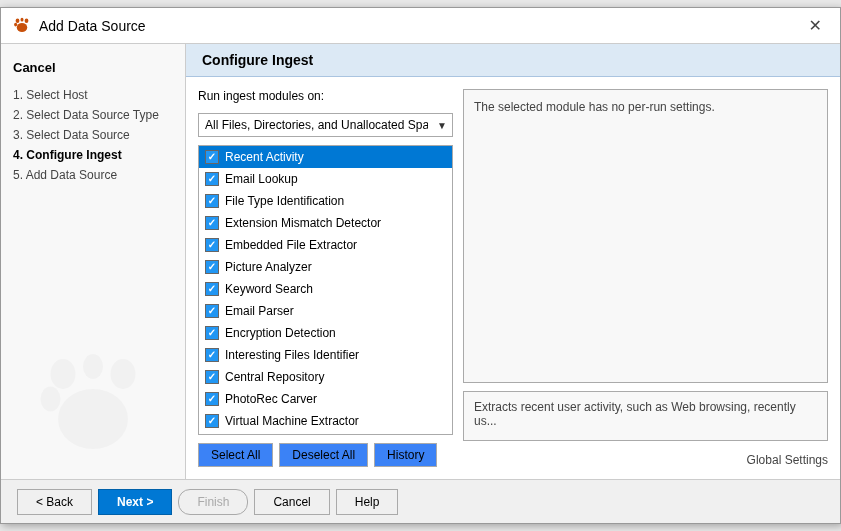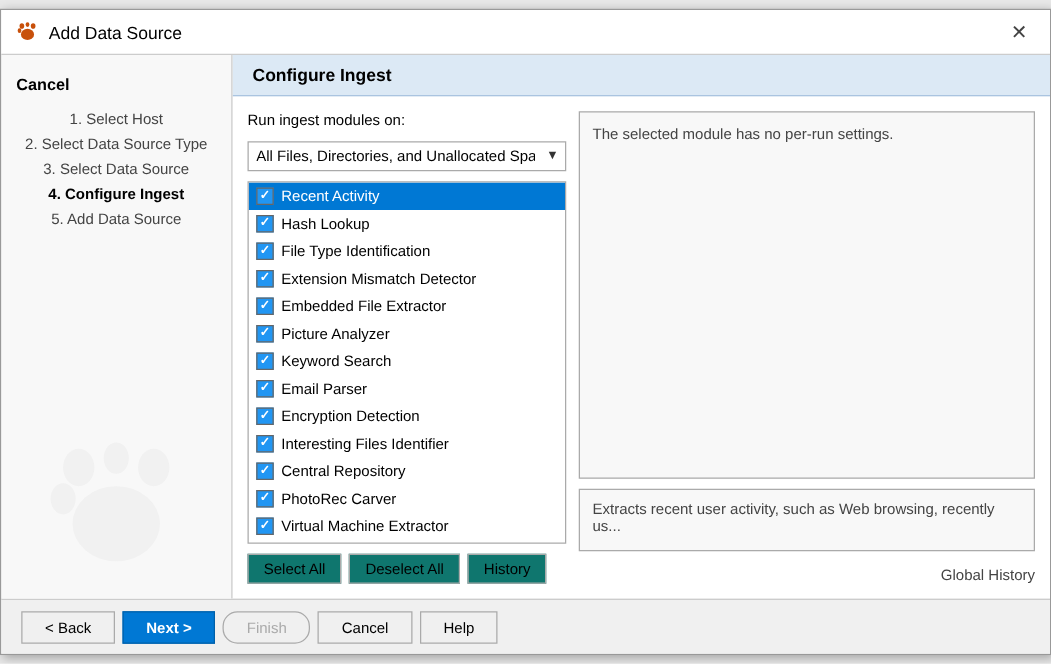--- a/index.html
+++ b/index.html
@@ -74,21 +74,20 @@
       color: #000;
     }
     .steps-list {
       list-style: none;
       padding: 0;
     }
     .steps-list li {
       font-size: 12px;
       padding: 3px 0;
       color: #444;
-      text-align: center;
     }
     .steps-list li.active {
       font-weight: bold;
       color: #000;
     }
     .steps-bg-logo {
       position: absolute;
       bottom: 10px;
       left: 0;
       right: 0;
@@ -191,21 +190,21 @@
       font-weight: bold;
     }
     .buttons-row {
       display: flex;
       gap: 6px;
     }
     .btn-small {
       padding: 4px 12px;
       font-size: 12px;
       border: 1px solid #aaa;
-      background: #0f766e;
+      background: #3b82f6;
       cursor: pointer;
       color: #000;
     }
     .right-section {
       flex: 1;
       display: flex;
       flex-direction: column;
       gap: 8px;
     }
     .info-box {
@@ -346,21 +345,21 @@
             <div class="module-item selected">
               <div class="checkbox">
                 <span class="checkbox-check">✓</span>
               </div>
               <span>Recent Activity</span>
             </div>
             <div class="module-item">
               <div class="checkbox">
                 <span class="checkbox-check">✓</span>
               </div>
-              <span>Hash Lookup</span>
+              <span>Email Lookup</span>
             </div>
             <div class="module-item">
               <div class="checkbox">
                 <span class="checkbox-check">✓</span>
               </div>
               <span>File Type Identification</span>
             </div>
             <div class="module-item">
               <div class="checkbox">
                 <span class="checkbox-check">✓</span>
@@ -431,21 +430,21 @@
         </div>
 
         <div class="right-section">
           <div class="info-box">
             <span>The selected module has no per-run settings.</span>
           </div>
           <div class="desc-box">
             <span>Extracts recent user activity, such as Web browsing, recently us...</span>
           </div>
           <div class="global-settings-row">
-            <button class="global-settings-link">Global History</button>
+            <button class="global-settings-link">Global Settings</button>
           </div>
         </div>
       </div>
     </div>
   </div>
 
   <div class="bottom-bar">
     <button class="btn-nav">&lt; Back</button>
     <button class="btn-nav primary">Next &gt;</button>
     <button class="btn-nav" disabled="">Finish</button>

